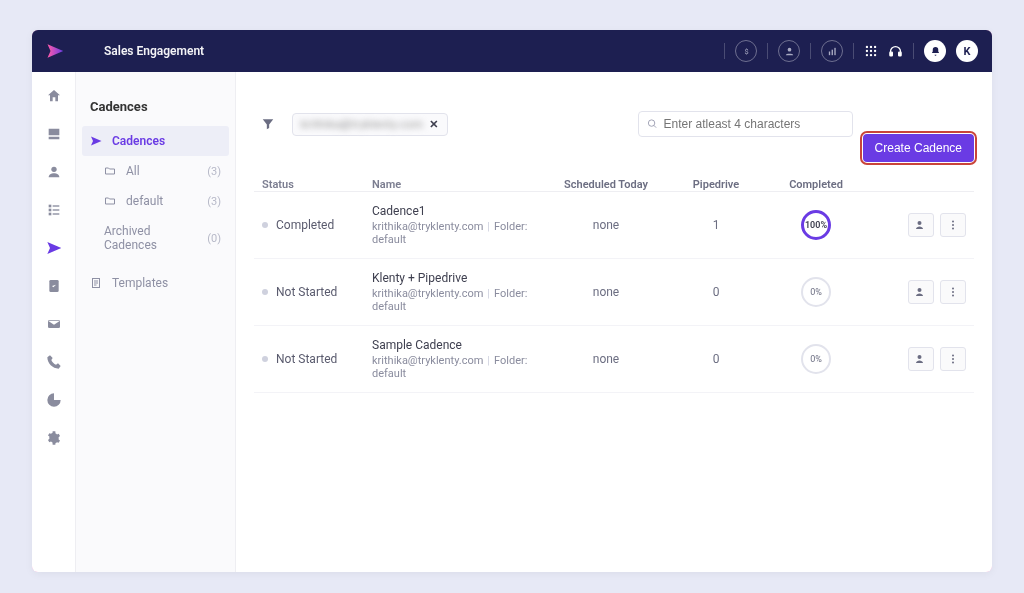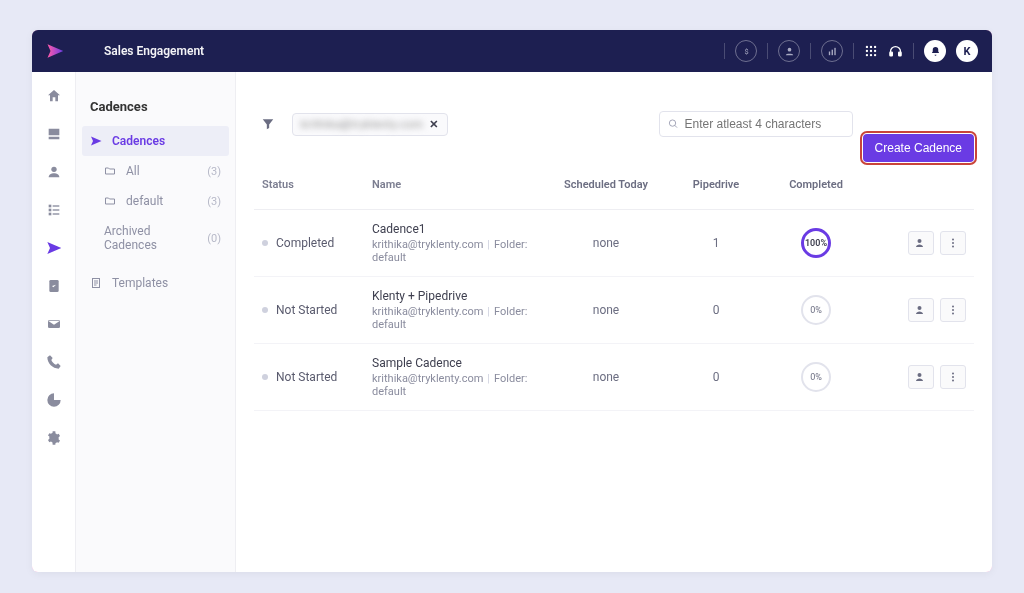--- a/index.html
+++ b/index.html
@@ -80,36 +80,36 @@
   .toolbar .chip {
     display: inline-flex; align-items: center; gap: 6px;
     border: 1px solid #e2e3ec; background: #fafafc; border-radius: 4px; padding: 4px 8px;
     font-size: 11px; color: #b7b9c8;
   }
   .toolbar .chip .blur { filter: blur(3px); color: #888; letter-spacing: .5px; }
   .toolbar .chip .x { color: #3f4050; font-weight: 700; cursor: pointer; }
   .toolbar .spacer { flex: 1; }
   .toolbar .search {
     display: flex; align-items: center; gap: 6px;
-    border: 1px solid #e2e3ec; border-radius: 4px; padding: 5px 8px; width: 194px;
+    border: 1px solid #e2e3ec; border-radius: 4px; padding: 5px 8px; width: 215px;
   }
   .toolbar .search input {
     border: none; outline: none; font-size: 12px; width: 100%; color: #666;
   }
   .toolbar .cta {
     background: #6a3be4; color: #fff; border: none; padding: 7px 12px; font-size: 12px;
     border-radius: 4px; cursor: pointer; font-weight: 400;
     outline: 2px solid #c9443a; outline-offset: 1px; margin-top: 48px; 
   }
 
   .thead {
     display: grid;
     grid-template-columns: 110px 1fr 120px 100px 100px 100px;
     align-items: center;
-    padding: 16px 8px 18px;
+    padding: 16px 8px 0;
     border-bottom: 1px solid #eeeef2;
     color: #7b7d90; font-size: 11px; font-weight: 600;
   }
 
   .trow {
     display: grid;
     grid-template-columns: 110px 1fr 120px 100px 100px 100px;
     align-items: center;
     padding: 12px 8px;
     border-bottom: 1px solid #f3f3f7;

